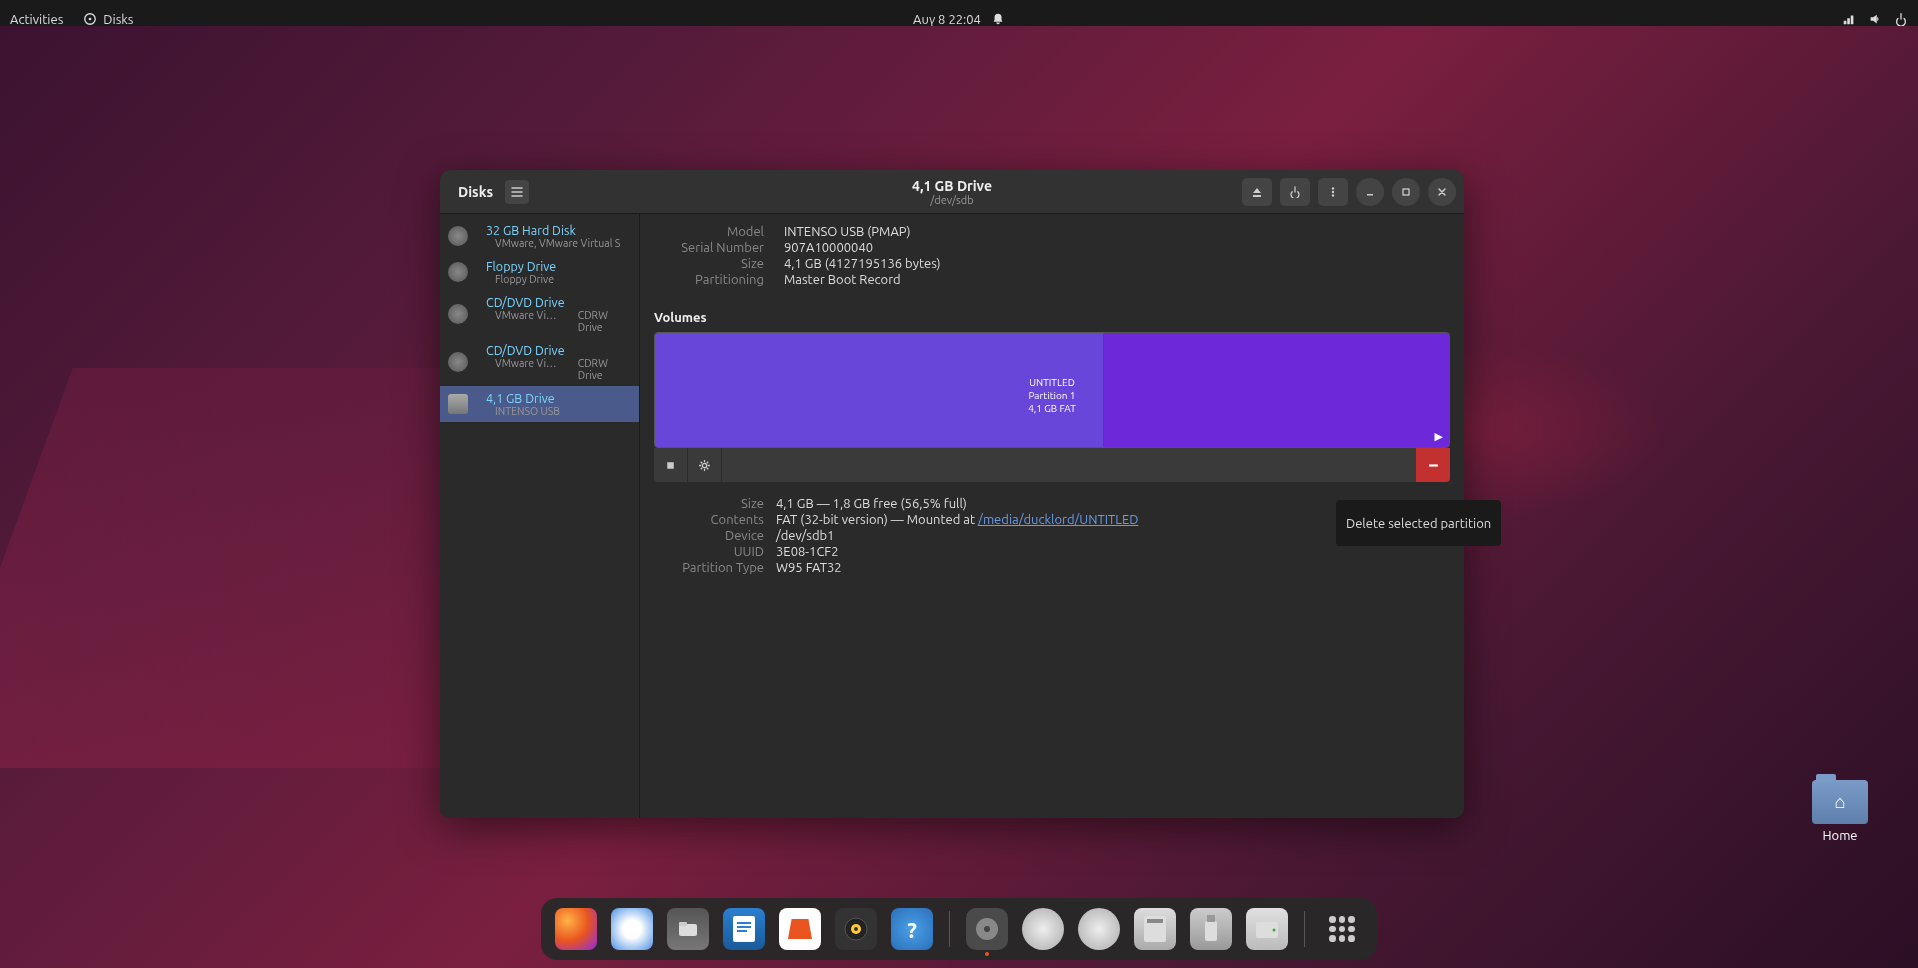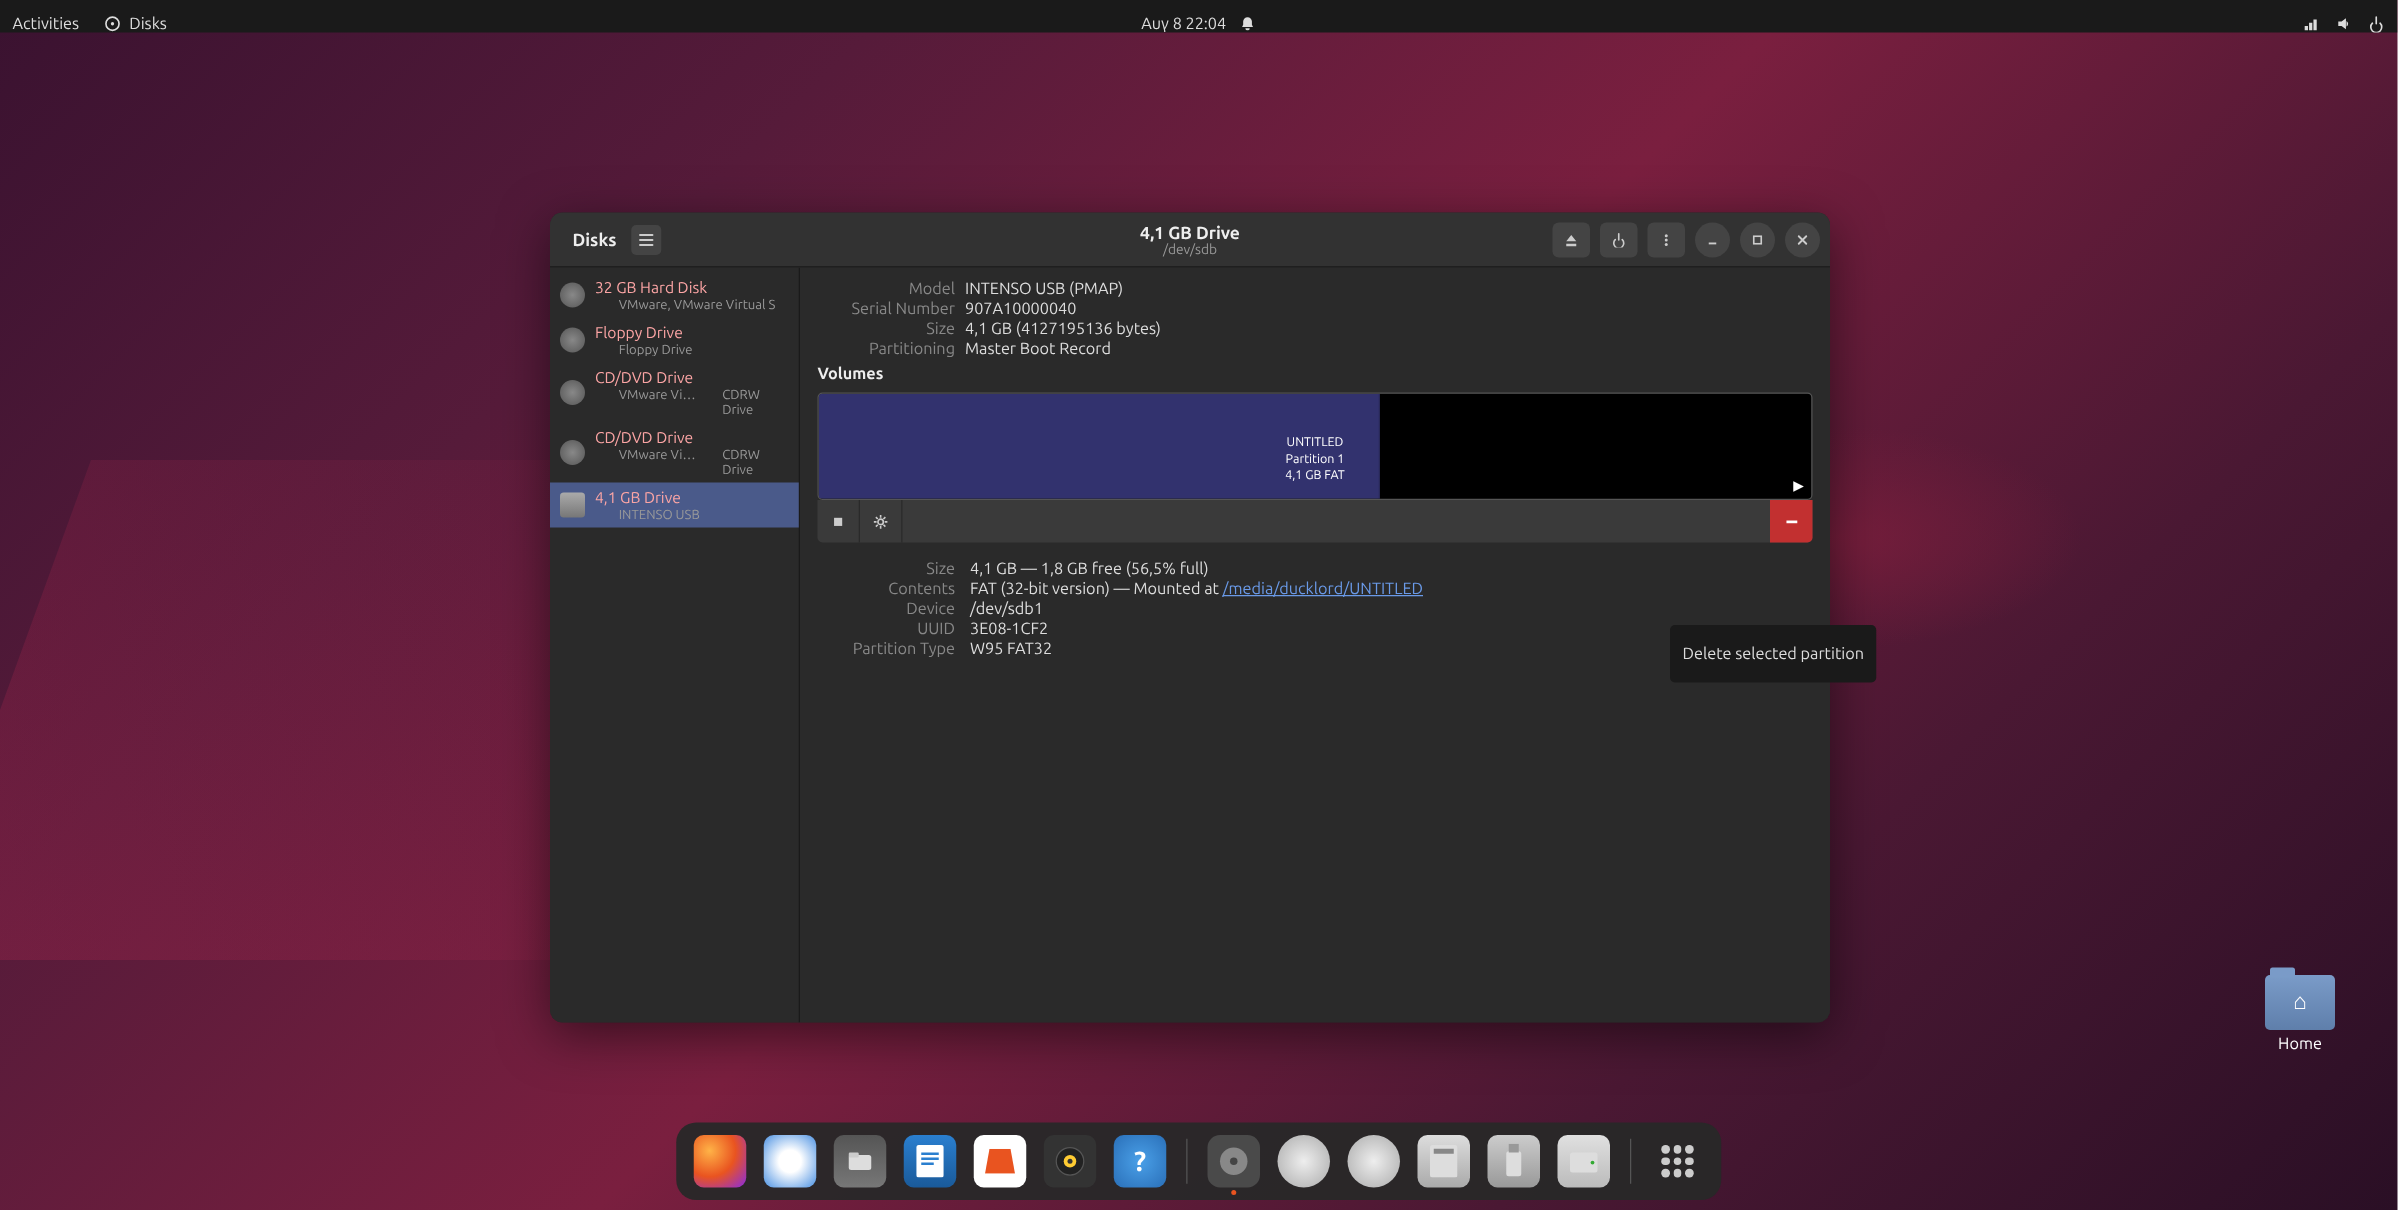--- a/index.html
+++ b/index.html
@@ -45,32 +45,32 @@
 .title-btn.round { border-radius:50%; width:28px;}
 .title-btn svg { width:12px; height:12px; fill:#ccc;}
 
 .window-body { display:flex; height:calc(100% - 44px);}
 .sidebar { width:200px; background:#2a2a2a; border-right:1px solid #1a1a1a; padding-top:4px;}
 .drive-item { display:flex; align-items:center; gap:8px; padding:5px 8px; cursor:pointer;}
 .drive-item.selected { background:#4a5a8a;}
 .drive-icon { width:20px; height:20px; border-radius:50%; background:radial-gradient(#888,#555); flex-shrink:0;}
 .drive-icon.usb { border-radius:3px; background:linear-gradient(#aaa,#777);}
 .drive-text { display:flex; flex-direction:column; overflow:hidden;}
-.drive-name { color:#fca5a5; font-size:12.5px; white-space:nowrap;}
+.drive-name { color:#7dd3fc; font-size:12.5px; white-space:nowrap;margin-left:10px;}
 .drive-sub { color:#999; font-size:10.5px; white-space:nowrap; overflow:hidden; text-overflow:ellipsis;margin-left:19px;}
 .drive-sub-row { display:flex; gap:18px;}
 .drive-badge { color:#999; font-size:10.5px;}
 
 .content { flex:1; padding:10px 14px; background:#2a2a2a; color:#ccc; font-size:13px;}
-.info-grid { display:grid; grid-template-columns:110px 1fr; gap:2px 8px; margin-bottom:6px;}
+.info-grid { display:grid; grid-template-columns:110px 1fr; gap:2px 20px; margin-bottom:24px;}
 .info-label { text-align:right; color:#888;}
 .info-value { color:#ddd;}
 .section-title { font-weight:600; color:#eee; margin:6px 0 8px 0; font-size:13px;}
 
-.volume-box { border:1px solid #555; border-radius:4px; height:86px; position:relative; overflow:hidden; background:#000000;}
+.volume-box { border:1px solid #555; border-radius:4px; height:116px; position:relative; overflow:hidden; background:#6d28d9;}
 .volume-fill { position:absolute; left:0; top:0; bottom:0; width:56.5%; background:rgba(100,100,220,0.5); border-right:1px solid rgba(0,0,0,0.2);}
 .volume-label { position:absolute; left:0; right:0; top:38%; text-align:center; color:#fff; font-size:10px; line-height:1.3;}
 .volume-play { position:absolute; right:6px; bottom:4px; color:#fff; font-size:11px;}
 
 .volume-toolbar { display:flex; margin-top:0; background:#3a3a3a; border-radius:0 0 4px 4px;}
 .vol-btn { width:34px; height:34px; display:flex; align-items:center; justify-content:center; cursor:pointer; border-right:1px solid #2a2a2a;}
 .vol-btn svg { width:13px; height:13px; fill:#ccc;}
 .vol-btn.delete { margin-left:auto; background:#c23030; border:none; border-radius:0 0 4px 0;}
 
 .detail-grid { display:grid; grid-template-columns:110px 1fr; gap:2px 12px; margin-top:14px;}

